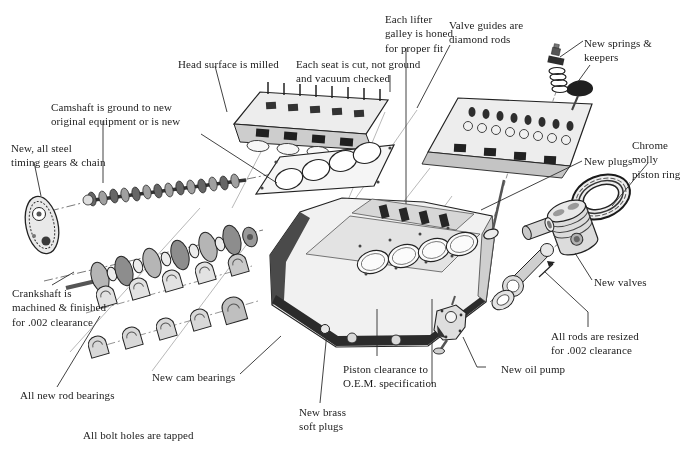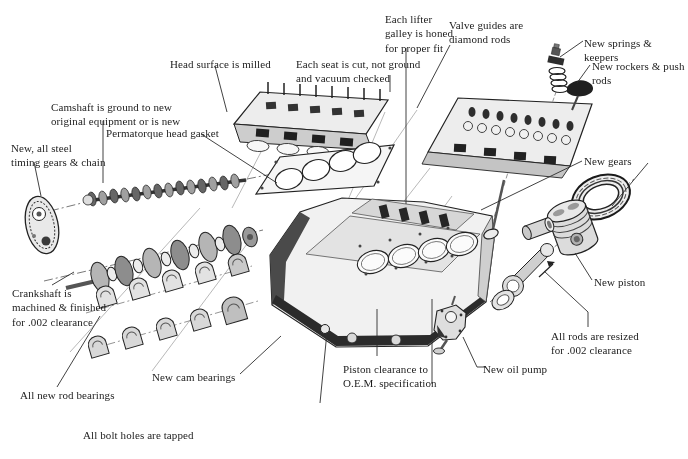--- a/index.html
+++ b/index.html
@@ -316,35 +316,37 @@
     <line x1="320" y1="403" x2="327" y2="332"></line>
   </g>
 </svg>
 
   <div class="lbl" style="left:385px;top:12px">Each lifter
 galley is honed
 for proper fit</div>
   <div class="lbl" style="left:449px;top:18px">Valve guides are
 diamond rods</div>
   <div class="lbl" style="left:584px;top:36px">New springs &amp; keepers</div>
-  <div class="lbl" style="left:592px;top:59px">New rockers &amp; push rods</div>
-  <div class="lbl" style="left:170px;top:57px">Head surface is milled</div>
+  <div class="lbl" style="left:178px;top:57px">Head surface is milled</div>
   <div class="lbl" style="left:51px;top:100px">Camshaft is ground to new
 original equipment or is new</div>
   <div class="lbl" style="left:296px;top:57px">Each seat is cut, not ground
 and vacuum checked</div>
-  <div class="lbl" style="left:106px;top:126px">Permatorque head gasket</div>
   <div class="lbl" style="left:11px;top:141px">New, all steel
 timing gears &amp; chain</div>
-  <div class="lbl" style="left:584px;top:154px">New gears</div>
-  <div class="lbl" style="left:594px;top:275px">New piston</div>
+  <div class="lbl" style="left:632px;top:138px">Chrome molly
+piston ring</div>
+  <div class="lbl" style="left:584px;top:154px">New plugs</div>
+  <div class="lbl" style="left:594px;top:275px">New valves</div>
   <div class="lbl" style="left:551px;top:329px">All rods are resized
 for .002 clearance</div>
   <div class="lbl" style="left:12px;top:286px">Crankshaft is
 machined &amp; finished
 for .002 clearance</div>
   <div class="lbl" style="left:20px;top:388px">All new rod bearings</div>
   <div class="lbl" style="left:152px;top:370px">New cam bearings</div>
   <div class="lbl" style="left:83px;top:428px">All bolt holes are tapped</div>
   <div class="lbl" style="left:343px;top:362px">Piston clearance to
 O.E.M. specification</div>
-  <div class="lbl" style="left:483px;top:362px">New oil pump</div>
+  <div class="lbl" style="left:501px;top:362px">New oil pump</div>
+  <div class="lbl" style="left:299px;top:405px">New brass
+soft plugs</div>
 </div>
 
 </body></html>

